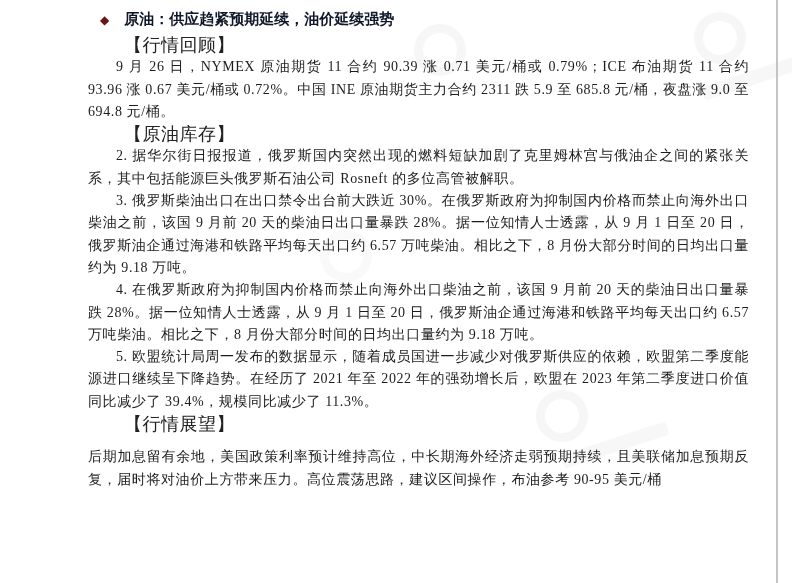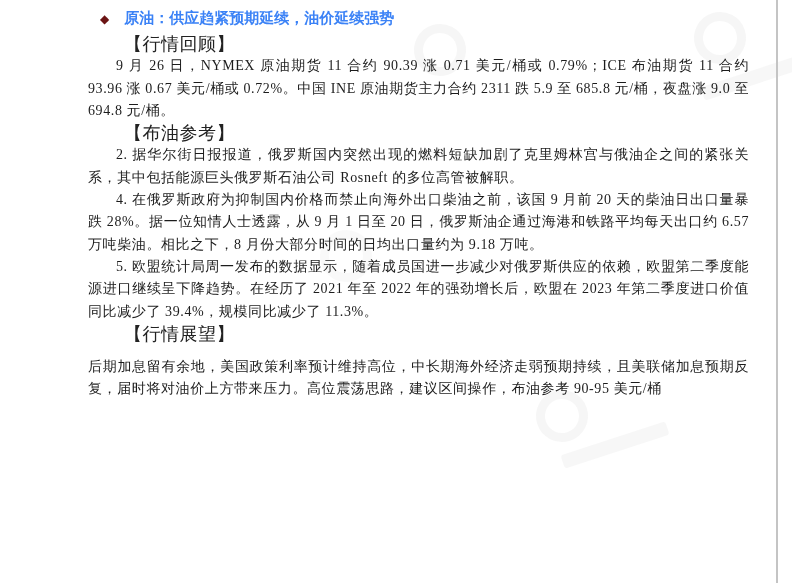--- a/index.html
+++ b/index.html
@@ -84,28 +84,29 @@
   <div class="wm wm-ring" style="left:694px; top:12px;"></div>
   <div class="wm wm-bar" style="left:700px; top:70px;"></div>
   <div class="wm wm-ring" style="left:536px; top:390px;"></div>
   <div class="wm wm-bar" style="left:560px; top:438px;"></div>
   <div class="wm wm-ring" style="left:320px; top:230px; opacity:0.35;"></div>
 
   <div class="content">
 
     <div class="title-row">
       <span class="diamond" style="color:#6b1414;">◆</span>
-      <span style="color:#3b82f6;font-family:Liberation Serif, serif;">原油：供应趋紧预期延续，油价延续强势</span>
+      <span style="color:#0f172a;">原油：供应趋紧预期延续，油价延续强势</span>
     </div>
 
     <div class="sec-heading">【行情回顾】</div>
     <p class="para indent">9 月 26 日，NYMEX 原油期货 11 合约 90.39 涨 0.71 美元/桶或 0.79%；ICE 布油期货 11 合约 93.96 涨 0.67 美元/桶或 0.72%。中国 INE 原油期货主力合约 2311 跌 5.9 至 685.8 元/桶，夜盘涨 9.0 至 694.8 元/桶。</p>
 
-    <div class="sec-heading">【布油参考】</div>
+    <div class="sec-heading">【原油库存】</div>
     <p class="para indent">2.  据华尔街日报报道，俄罗斯国内突然出现的燃料短缺加剧了克里姆林宫与俄油企之间的紧张关系，其中包括能源巨头俄罗斯石油公司 Rosneft 的多位高管被解职。</p>
+    <p class="para indent">3.  俄罗斯柴油出口在出口禁令出台前大跌近 30%。在俄罗斯政府为抑制国内价格而禁止向海外出口柴油之前，该国 9 月前 20 天的柴油日出口量暴跌 28%。据一位知情人士透露，从 9 月 1 日至 20 日，俄罗斯油企通过海港和铁路平均每天出口约 6.57 万吨柴油。相比之下，8 月份大部分时间的日均出口量约为 9.18 万吨。</p>
     <p class="para indent">4.  在俄罗斯政府为抑制国内价格而禁止向海外出口柴油之前，该国 9 月前 20 天的柴油日出口量暴跌 28%。据一位知情人士透露，从 9 月 1 日至 20 日，俄罗斯油企通过海港和铁路平均每天出口约 6.57 万吨柴油。相比之下，8 月份大部分时间的日均出口量约为 9.18 万吨。</p>
     <p class="para indent">5.  欧盟统计局周一发布的数据显示，随着成员国进一步减少对俄罗斯供应的依赖，欧盟第二季度能源进口继续呈下降趋势。在经历了 2021 年至 2022 年的强劲增长后，欧盟在 2023 年第二季度进口价值同比减少了 39.4%，规模同比减少了 11.3%。</p>
 
     <div class="sec-heading">【行情展望】</div>
     <p class="para gap-top">后期加息留有余地，美国政策利率预计维持高位，中长期海外经济走弱预期持续，且美联储加息预期反复，届时将对油价上方带来压力。高位震荡思路，建议区间操作，布油参考 90-95 美元/桶</p>
 
   </div>
 
   <div class="right-border"></div>
 

